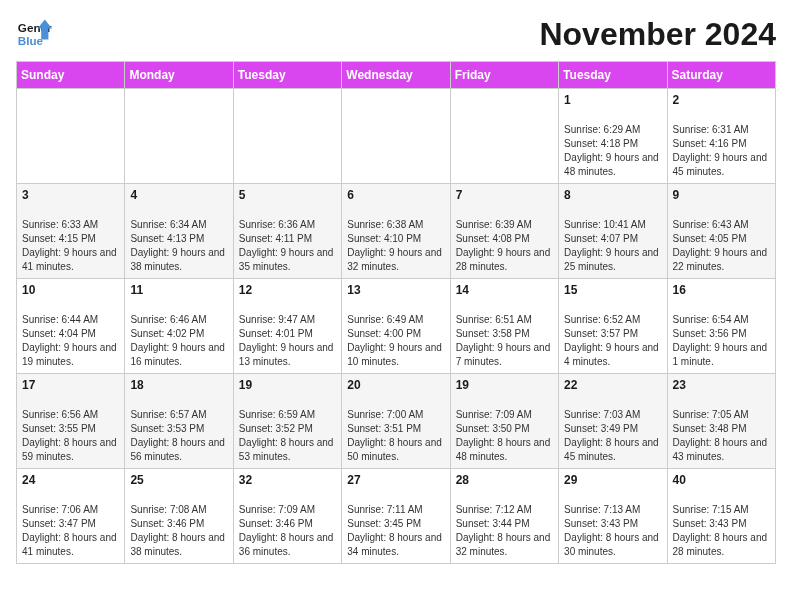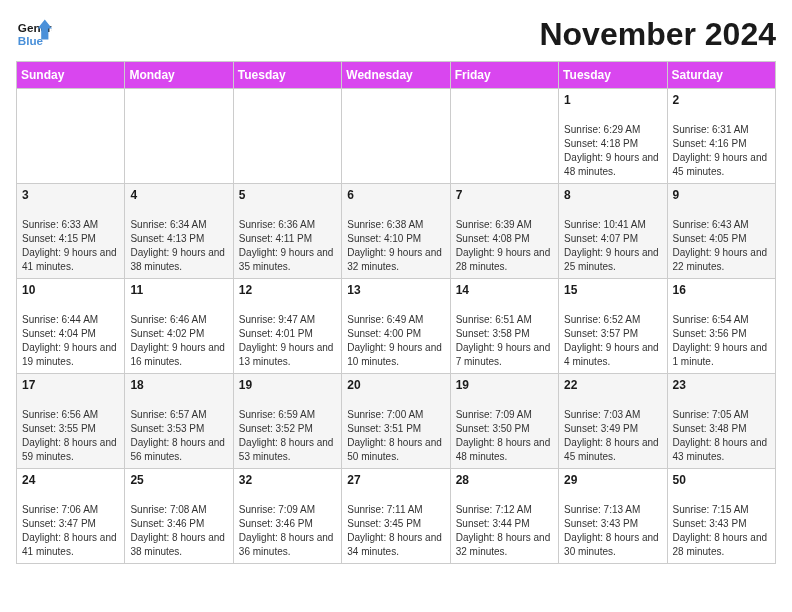--- a/index.html
+++ b/index.html
@@ -324,21 +324,21 @@
 and 32 minutes.</div>
         </td>
         <td>
           <span class="day-number">29</span>
           <div class="day-info">Sunrise: 7:13 AM
 Sunset: 3:43 PM
 Daylight: 8 hours
 and 30 minutes.</div>
         </td>
         <td>
-          <span class="day-number">50</span>
+          <span class="day-number">40</span>
           <div class="day-info">Sunrise: 7:15 AM
 Sunset: 3:43 PM
 Daylight: 8 hours
 and 28 minutes.</div>
         </td>
       </tr>
     </tbody>
 </table>
 
 </body></html>

